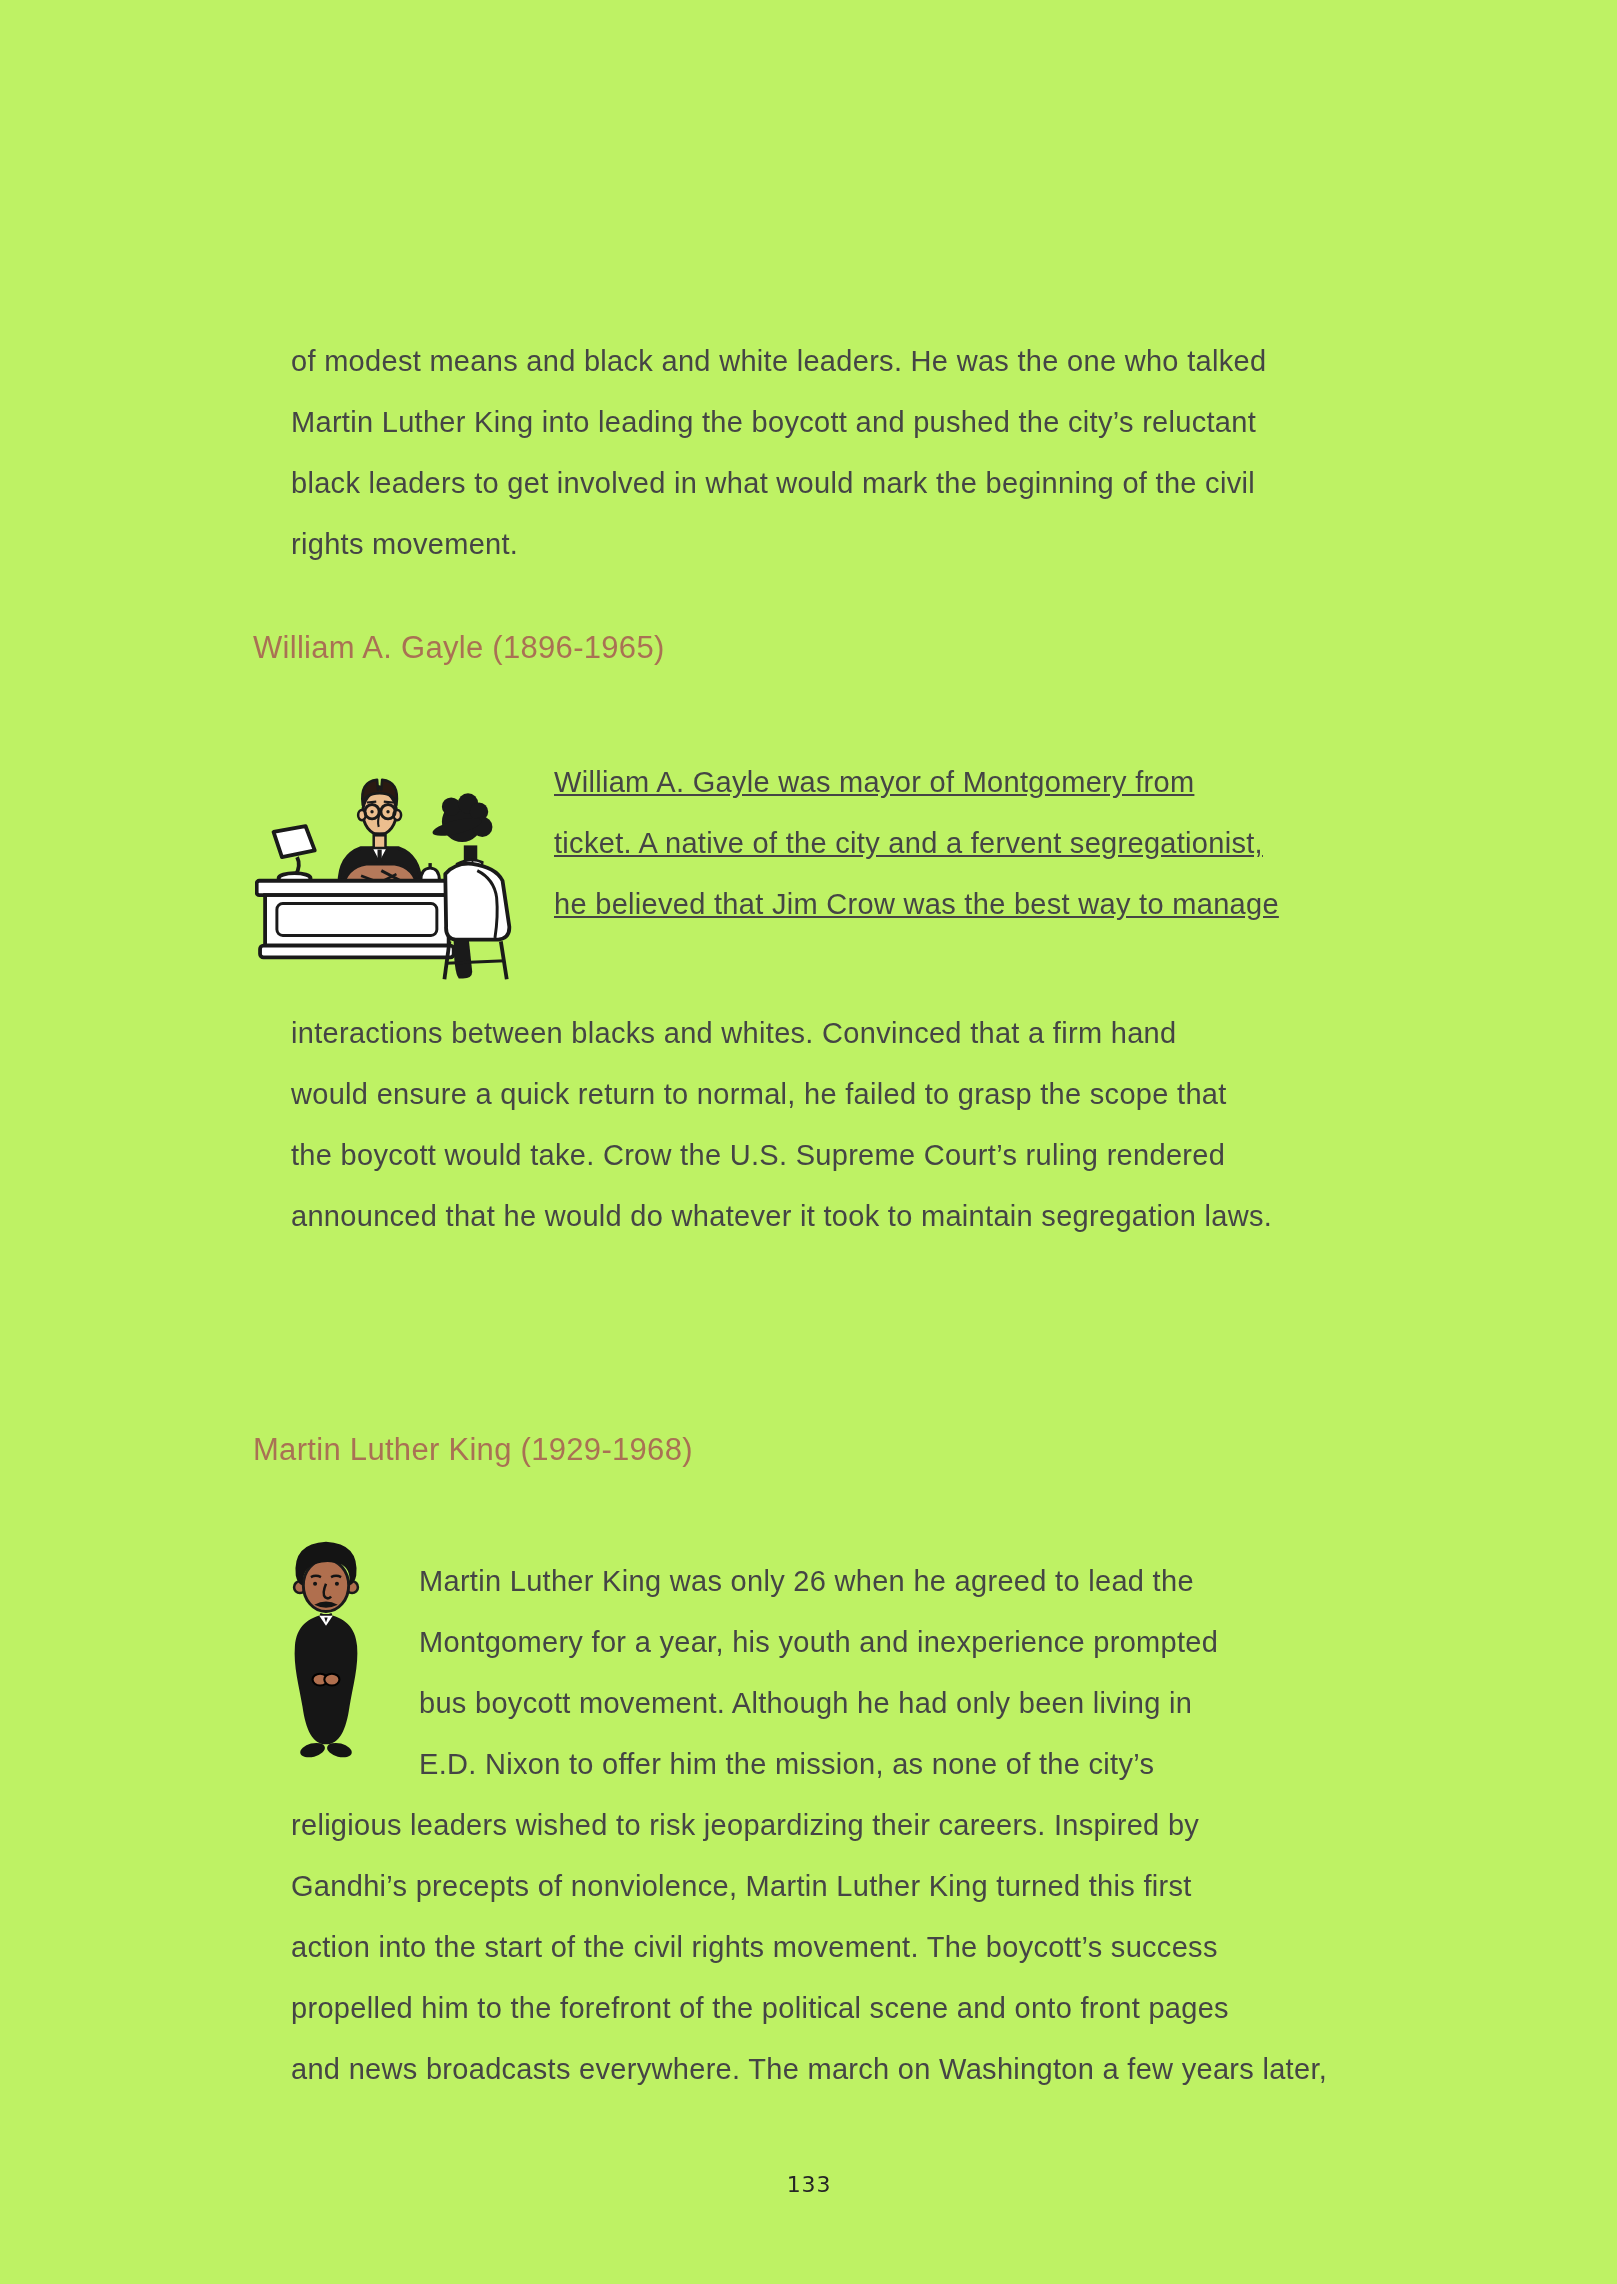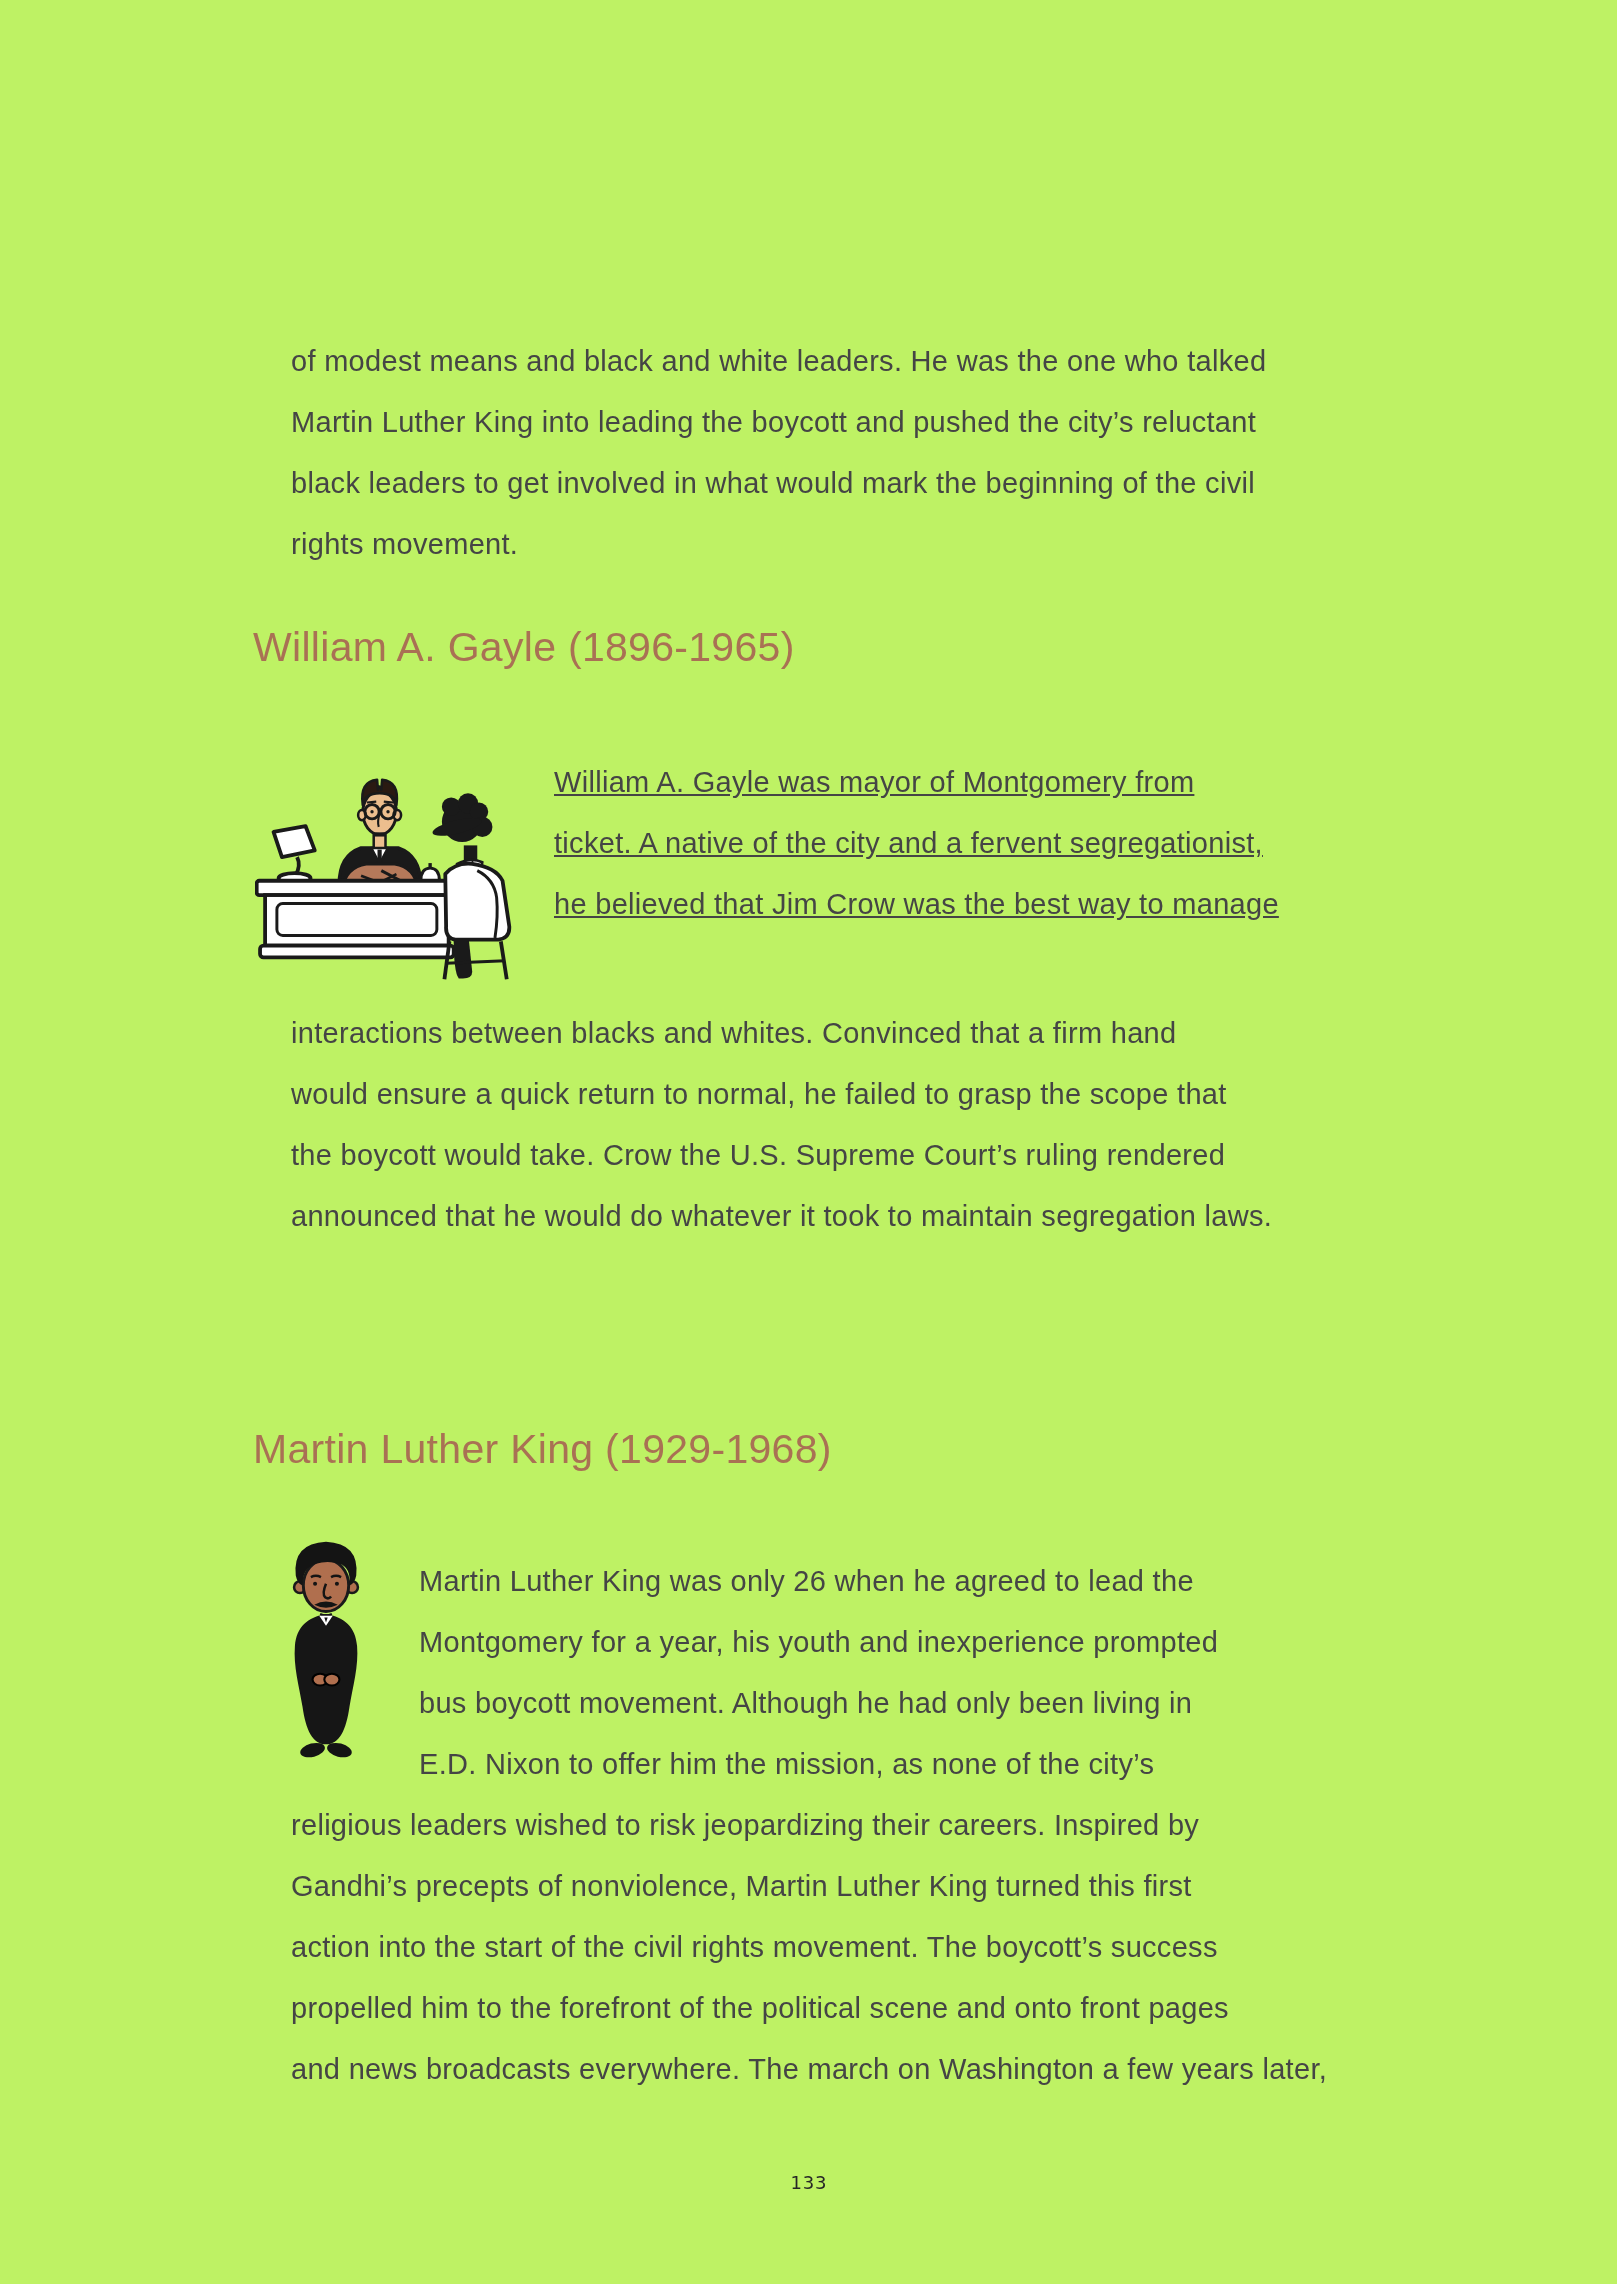--- a/index.html
+++ b/index.html
@@ -22,37 +22,37 @@
     font-weight: 300;
     letter-spacing: 0.3px;
     color: #454545;
   }
   .bodytext .line {
     display: block;
     white-space: pre;
   }
   .heading {
     position: absolute;
-    font-size: 41px;
+    font-size: 31px;
     line-height: 39px;
     font-weight: 300;
     letter-spacing: 0.3px;
     color: #a97154;
     white-space: pre;
   }
   .illus {
     position: absolute;
   }
   .pagenum {
     position: absolute;
     left: 0;
     width: 100%;
     text-align: center;
     font-family: "DejaVu Sans", sans-serif;
-    font-size: 18px;
+    font-size: 22px;
     color: #262626;
     letter-spacing: 0.8px;
   }
 </style>
 </head>
 <body>
 
 <div class="page">
 
   <div class="bodytext" style="left:291px; top:331px;">

